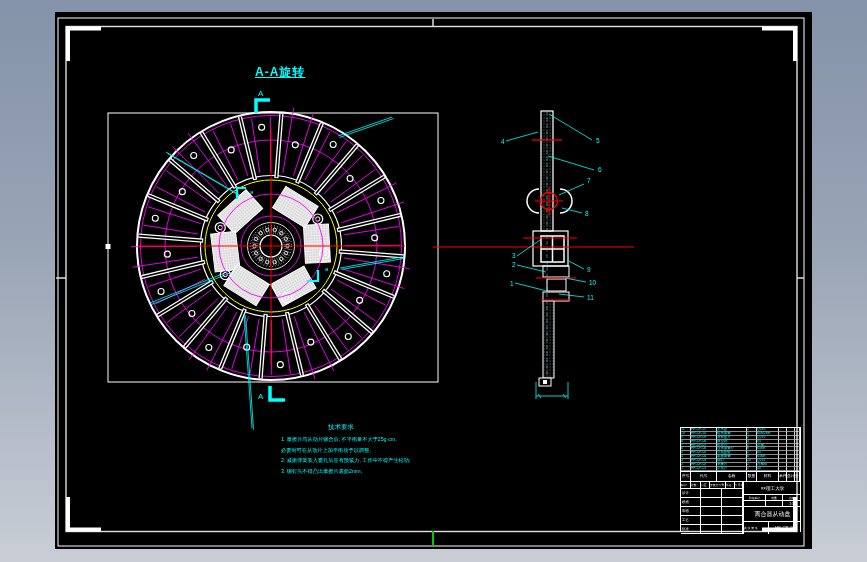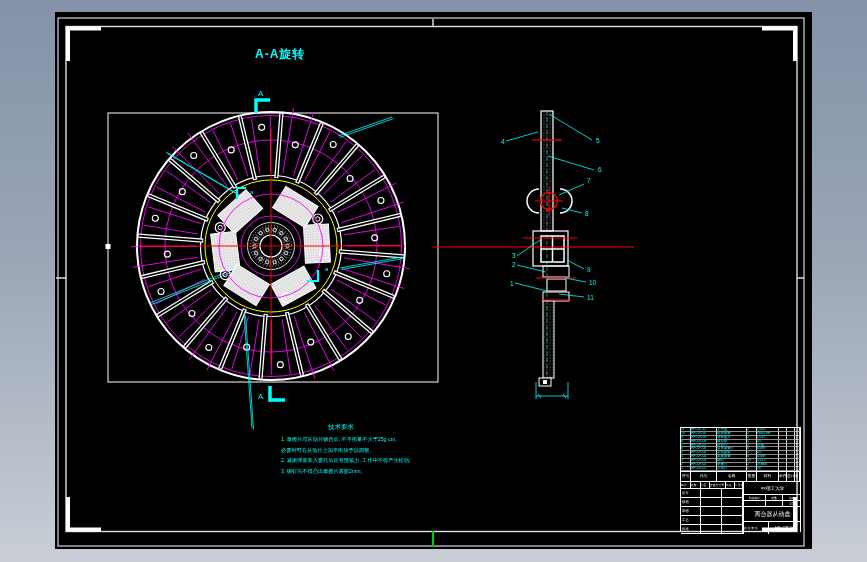--- a/index.html
+++ b/index.html
@@ -5,21 +5,21 @@
   html,body{margin:0;padding:0;}
   body{
     width:867px;height:562px;overflow:hidden;position:relative;
     font-family:"Liberation Sans", sans-serif;
     background:linear-gradient(180deg,#8493a9 0%,#9aa5b6 45%,#c9ced6 100%);
   }
   #stage{position:absolute;left:0;top:0;width:867px;height:562px;}
   #canvas{position:absolute;left:55px;top:12px;width:757px;height:537px;background:#000;}
   svg{position:absolute;left:0;top:0;}
   .overlay{position:absolute;color:#00ffff;}
-  #sectionTitle{left:255px;top:46px;font-size:12px;font-weight:bold;letter-spacing:1px;white-space:nowrap;}
+  #sectionTitle{left:255px;top:64px;font-size:12px;font-weight:bold;letter-spacing:1px;white-space:nowrap;text-decoration:underline;}
   #notes{left:281px;top:423px;width:150px;}
   #notes .nt{font-size:6.5px;text-align:center;width:120px;margin-bottom:2px;}
   #notes .nl{font-size:5.2px;line-height:10.6px;white-space:nowrap;}
   
   #tb{position:absolute;left:680px;top:427px;width:119px;height:104px;color:#00ffff;
       border-left:1px solid #fff;border-right:1px solid #fff;border-top:1px solid #fff;}
   .bomrow{display:grid;grid-template-columns:10px 26px 30px 10px 22px 8px 8px 5px;height:3.9px;overflow:hidden;}
   .bomrow>div{border-right:0.5px solid rgba(255,255,255,.85);border-bottom:0.5px solid rgba(255,255,255,.55);
       font-size:3.4px;line-height:3.9px;overflow:hidden;white-space:nowrap;color:#00ffff;}
   .bomhead{display:grid;grid-template-columns:10px 26px 30px 10px 22px 8px 8px 5px;height:9px;border-top:0.5px solid #fff;}

